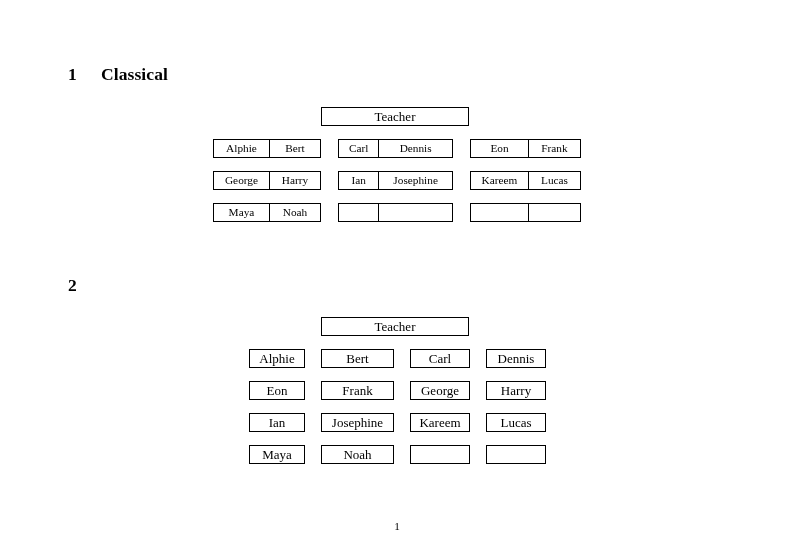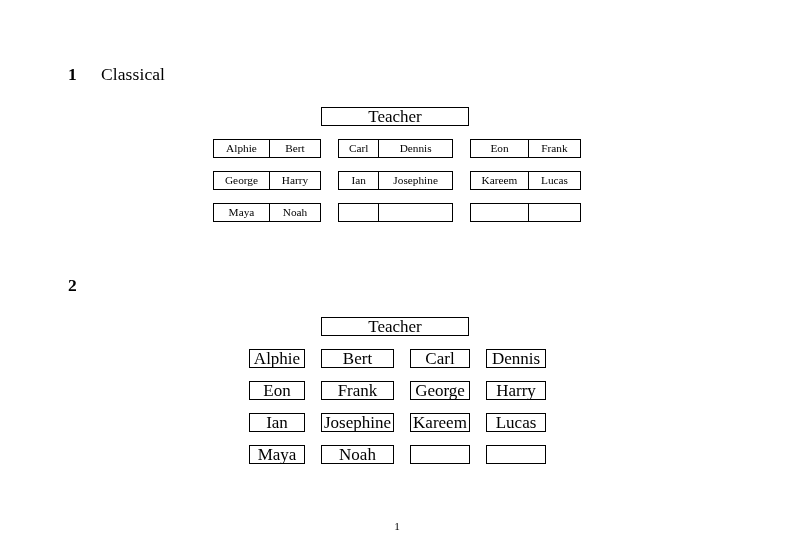--- a/index.html
+++ b/index.html
@@ -31,34 +31,34 @@
     white-space: nowrap;
     display: flex;
     align-items: baseline;
   }
   .section-heading .sec-num {
     display: inline-block;
     width: 33px;
     font-weight: bold;
   }
   .section-heading .sec-title {
-    font-weight: normal;
+    font-weight: bold;
   }
   #heading-classical  { top: 64px; }
   #heading-distributed{ top: 275px; }
 
   
   .box {
     position: absolute;
     box-sizing: border-box;
     border: 1px solid #000000;
     background: #ffffff;
     height: 19px;
     line-height: 17px;
-    font-size: 17px;
+    font-size: 13px;
     text-align: center;
     white-space: nowrap;
     overflow: hidden;
   }
 
   
   .teacher-box {
     left: 321px;
     width: 148px;
   }

